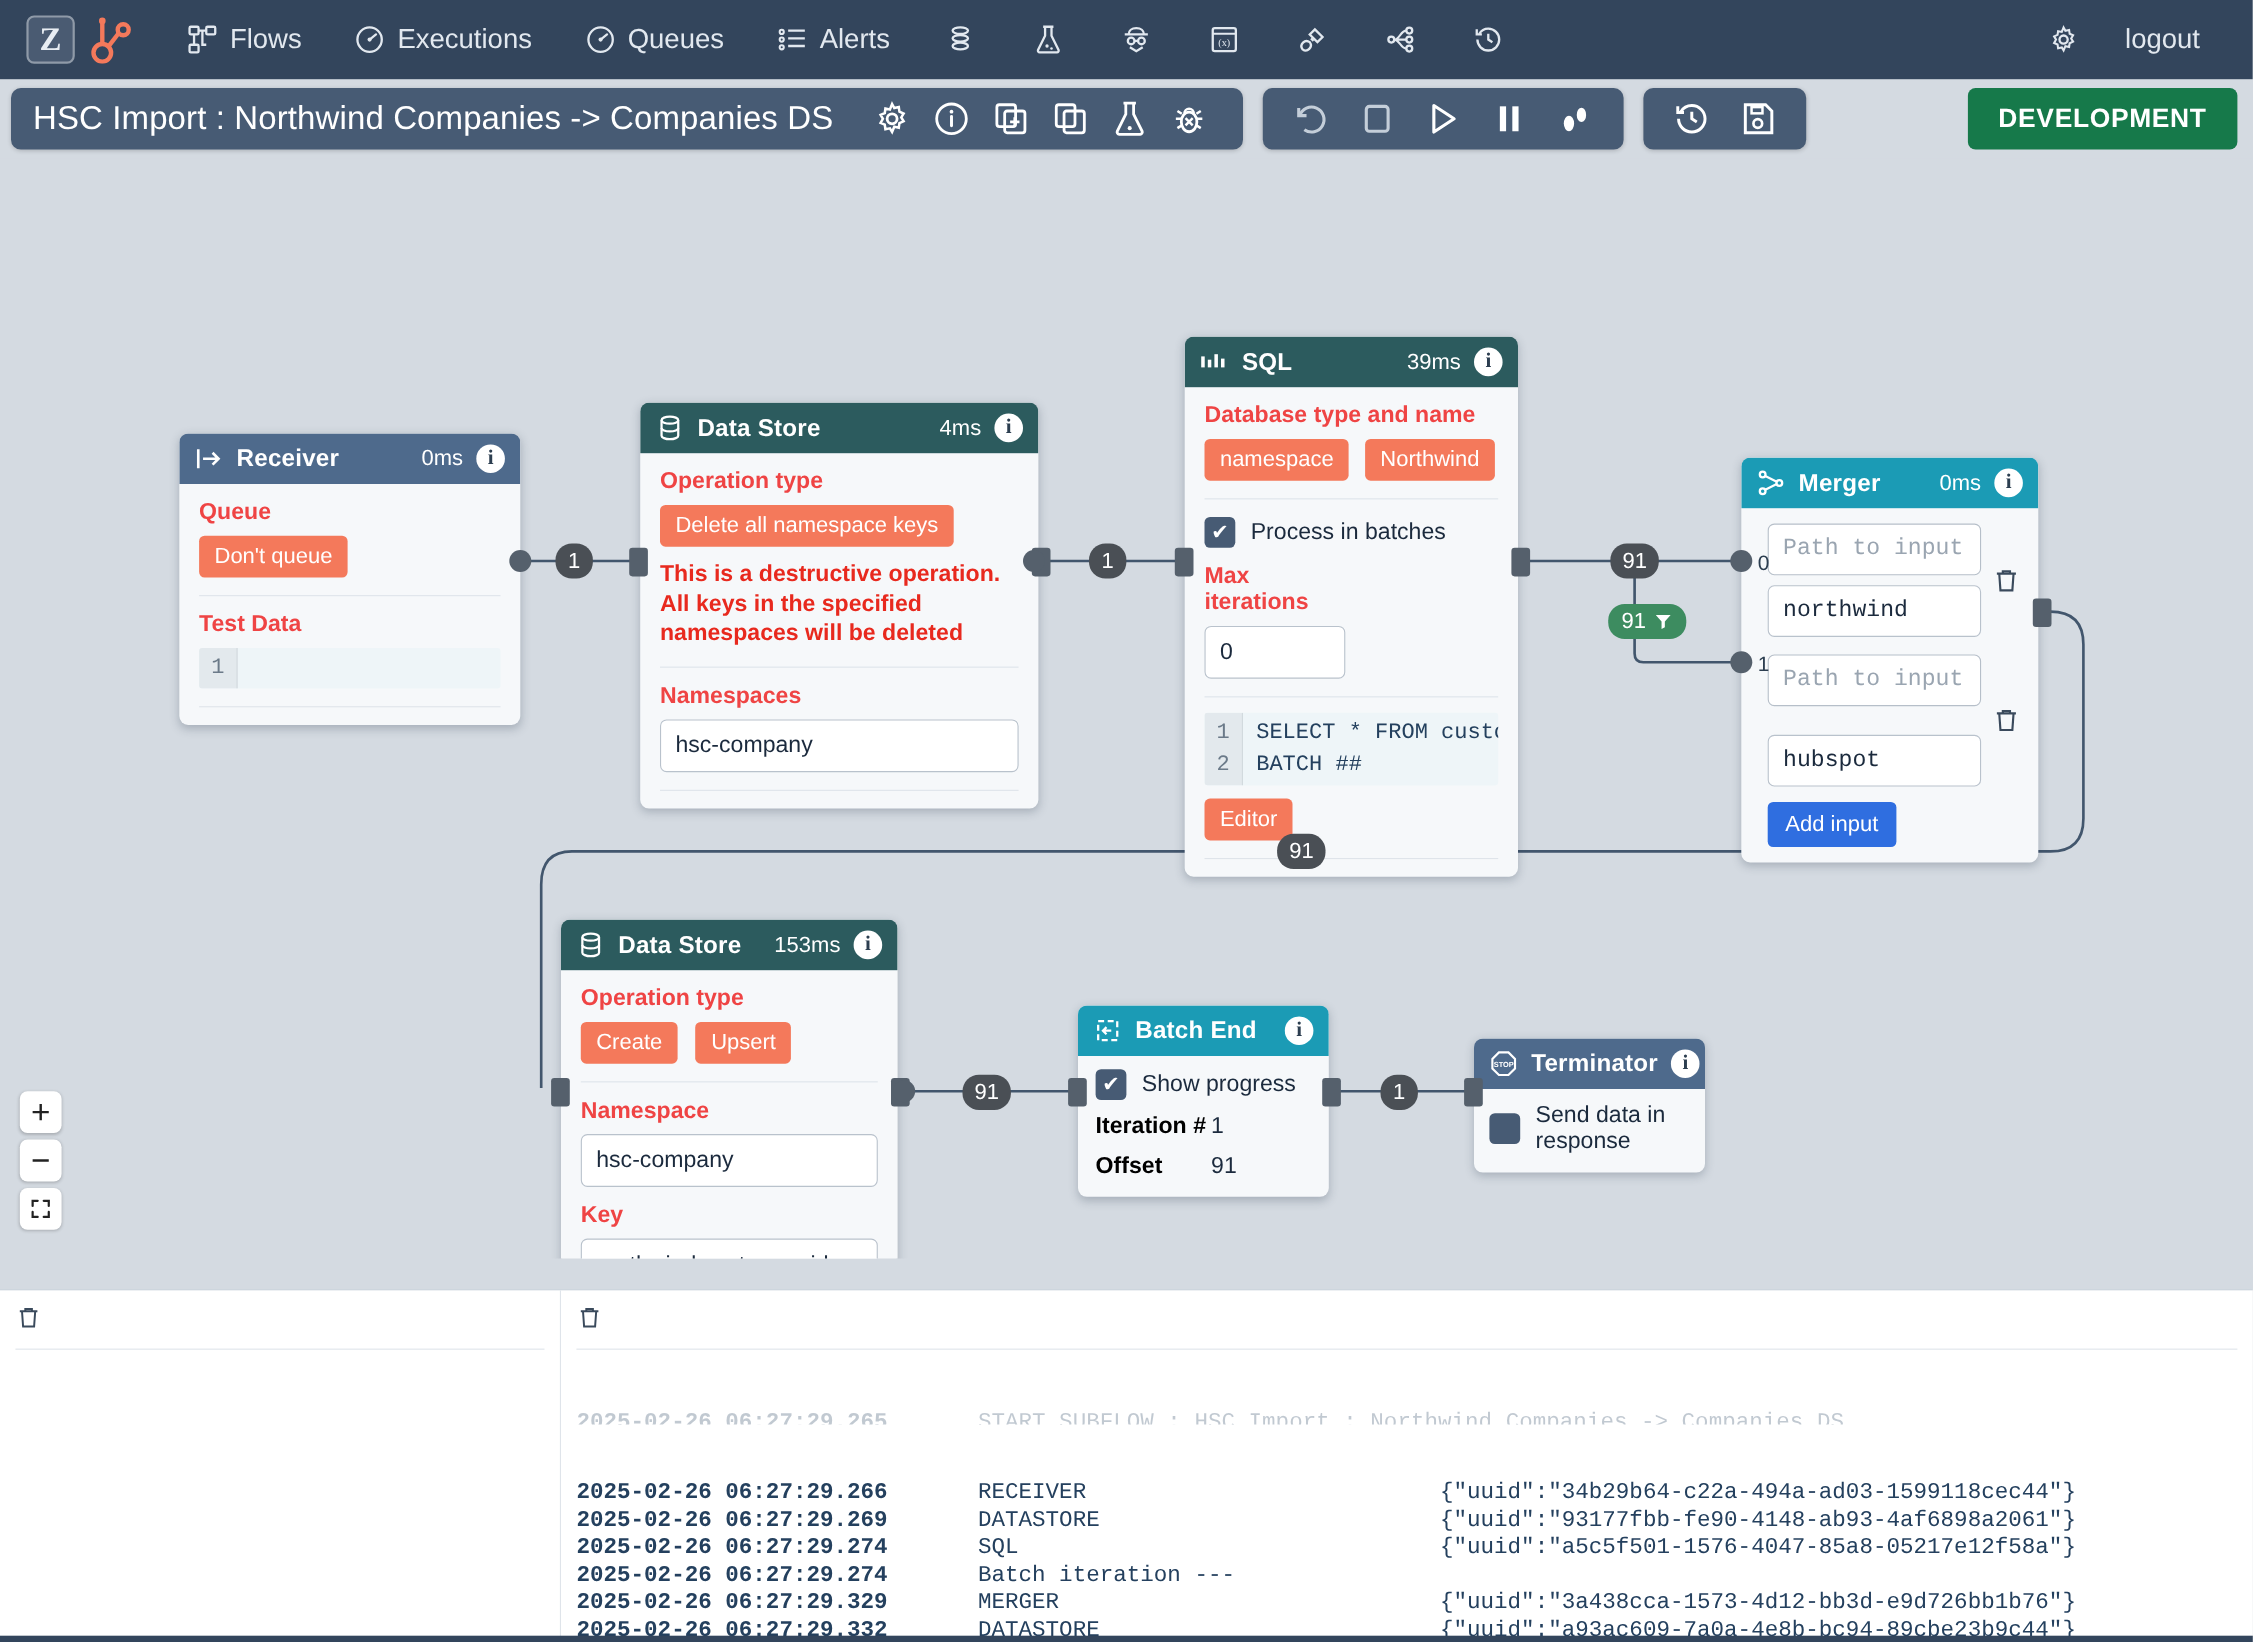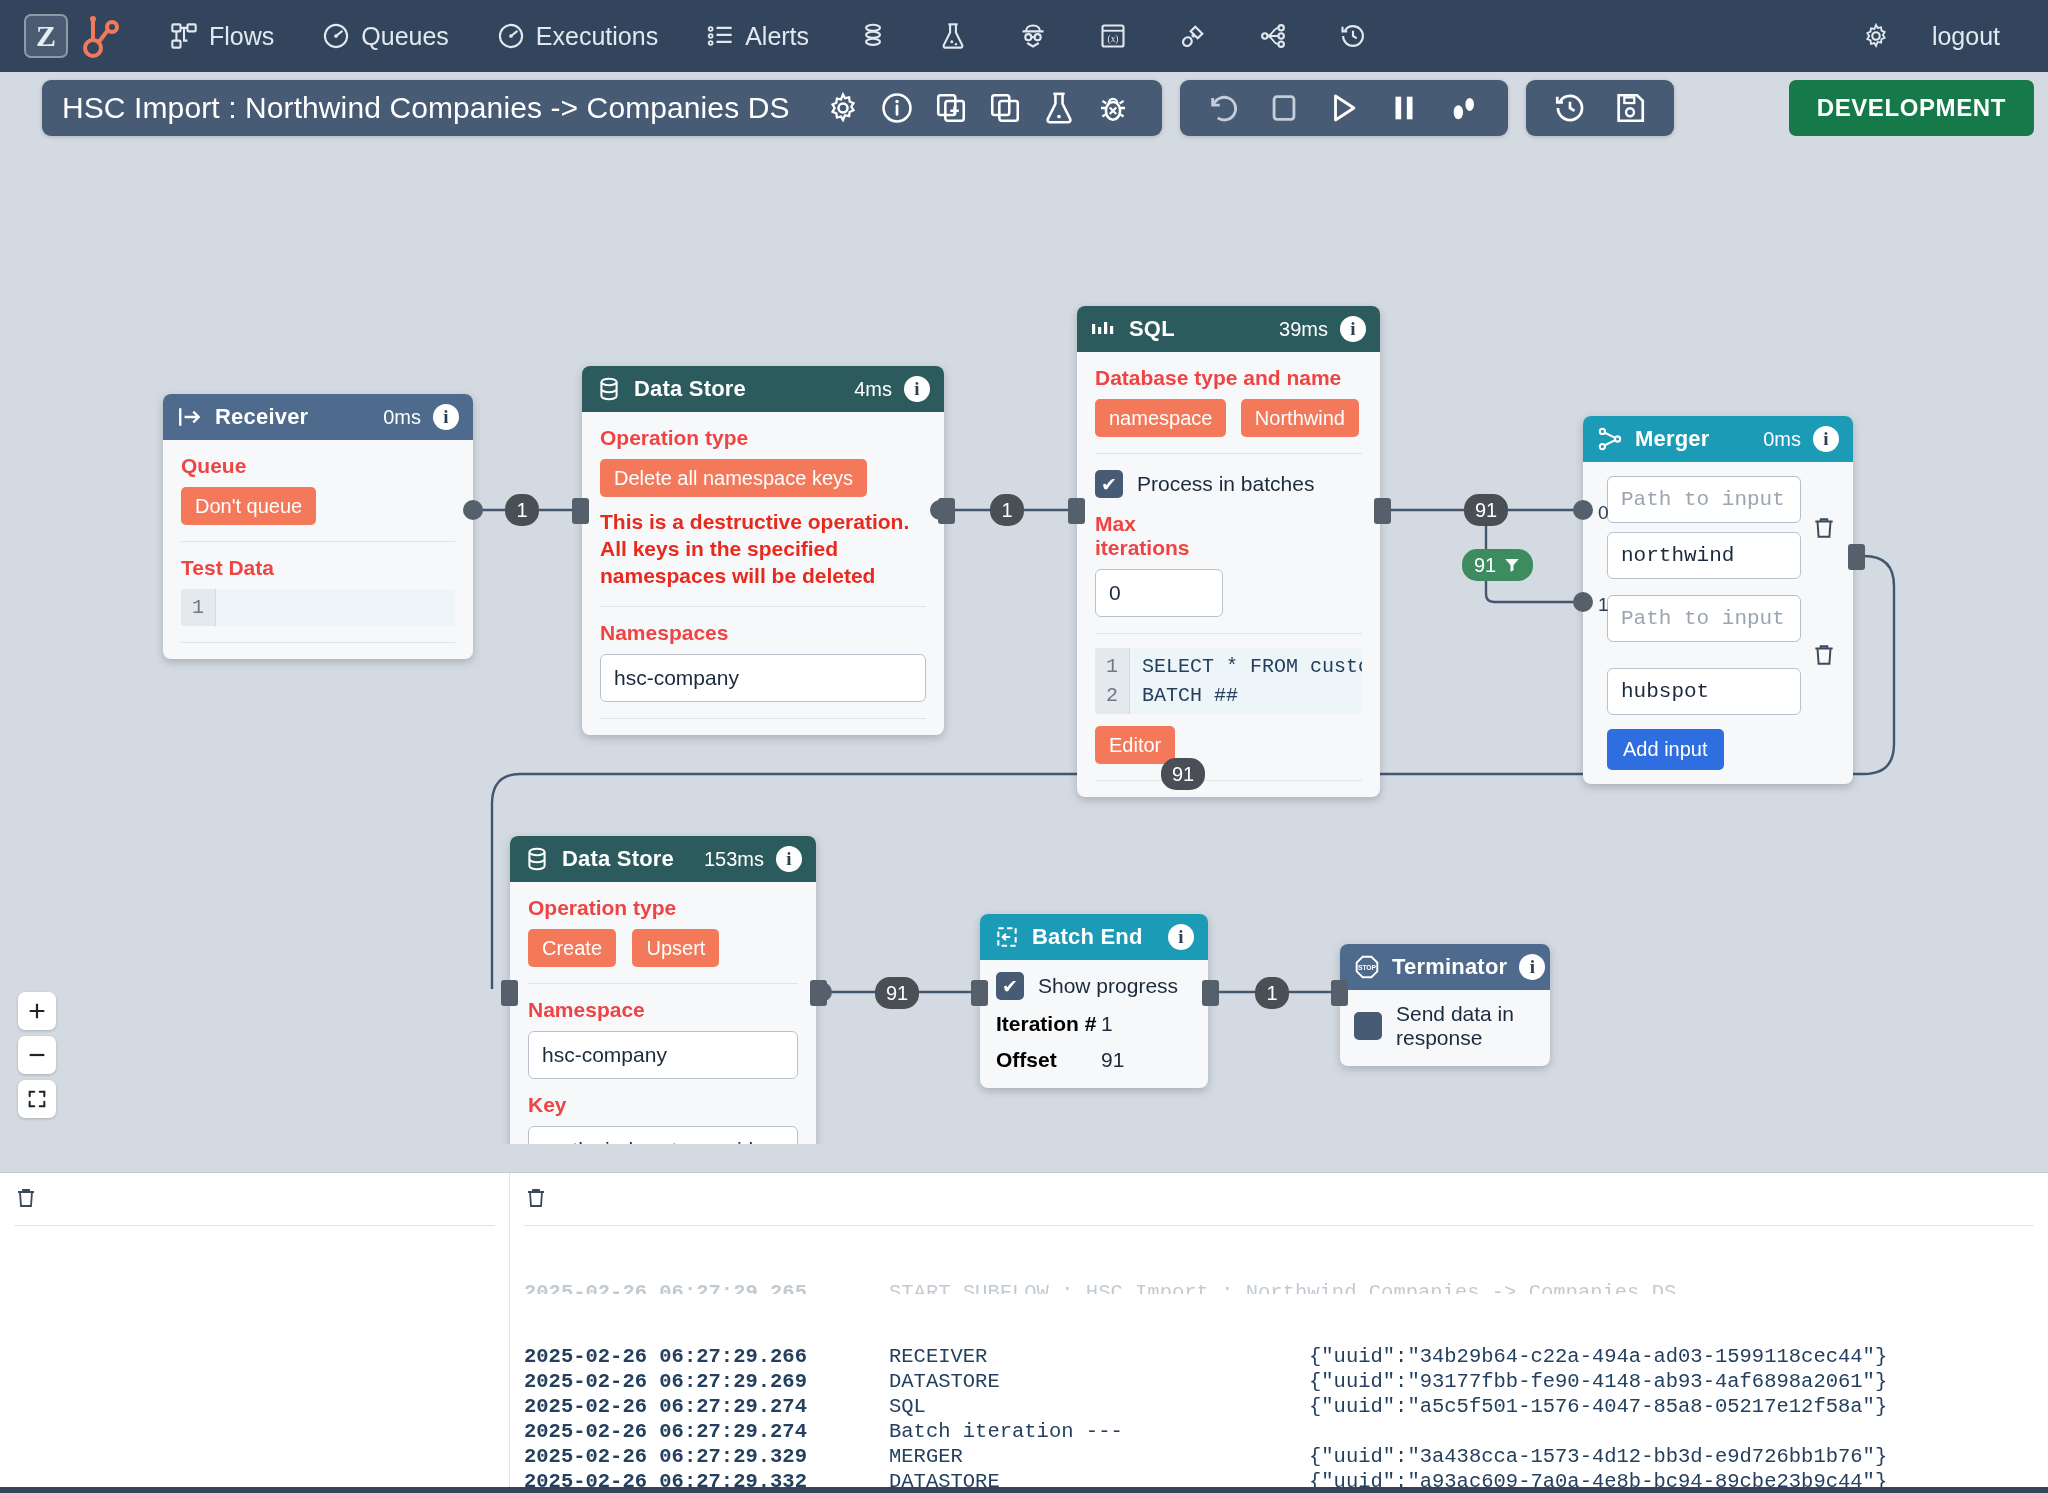--- a/index.html
+++ b/index.html
@@ -54,21 +54,20 @@
   }
 
   
   .titlebar {
     height: 72px;
     display: flex;
     align-items: center;
     padding: 0 0 0 0;
     position: relative;
     background: #d4dae1;
-    margin-left: 32px;
   }
   .title-panel {
     background: #475b74;
     border-radius: 9px;
     height: 56px;
     display: flex;
     align-items: center;
     padding: 0 22px 0 20px;
     gap: 0;
     margin-left: 10px;
@@ -348,30 +347,30 @@
     </svg>
     <span>Flows</span>
   </div>
 
   <div class="nav-item">
     <svg class="nav-icon" viewBox="0 0 24 24">
       <circle cx="12" cy="12" r="9.5" fill="none" stroke="#e2e8ef" stroke-width="1.8"></circle>
       <path d="M12 12l5-4" fill="none" stroke="#e2e8ef" stroke-width="1.8" stroke-linecap="round"></path>
       <circle cx="12" cy="12" r="1.6" fill="#e2e8ef"></circle>
     </svg>
-    <span>Queues</span>
+    <span>Executions</span>
   </div>
 
   <div class="nav-item">
     <svg class="nav-icon" viewBox="0 0 24 24">
       <circle cx="12" cy="12" r="9.5" fill="none" stroke="#e2e8ef" stroke-width="1.8"></circle>
       <path d="M12 12l5-4" fill="none" stroke="#e2e8ef" stroke-width="1.8" stroke-linecap="round"></path>
       <circle cx="12" cy="12" r="1.6" fill="#e2e8ef"></circle>
     </svg>
-    <span>Executions</span>
+    <span>Queues</span>
   </div>
 
   <div class="nav-item">
     <svg class="nav-icon" viewBox="0 0 24 24">
       <circle cx="4" cy="6" r="1.6" fill="none" stroke="#e2e8ef" stroke-width="1.6"></circle>
       <circle cx="4" cy="12" r="1.6" fill="none" stroke="#e2e8ef" stroke-width="1.6"></circle>
       <circle cx="4" cy="18" r="1.6" fill="none" stroke="#e2e8ef" stroke-width="1.6"></circle>
       <path d="M9 5h13M9 11h13M9 17h13" stroke="#e2e8ef" stroke-width="1.8" fill="none"></path>
     </svg>
     <span>Alerts</span>

